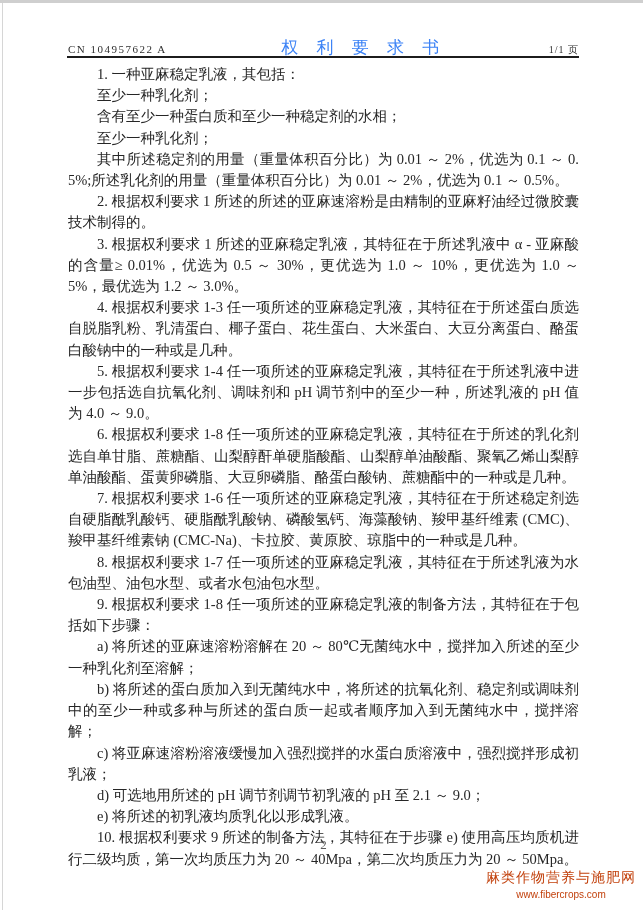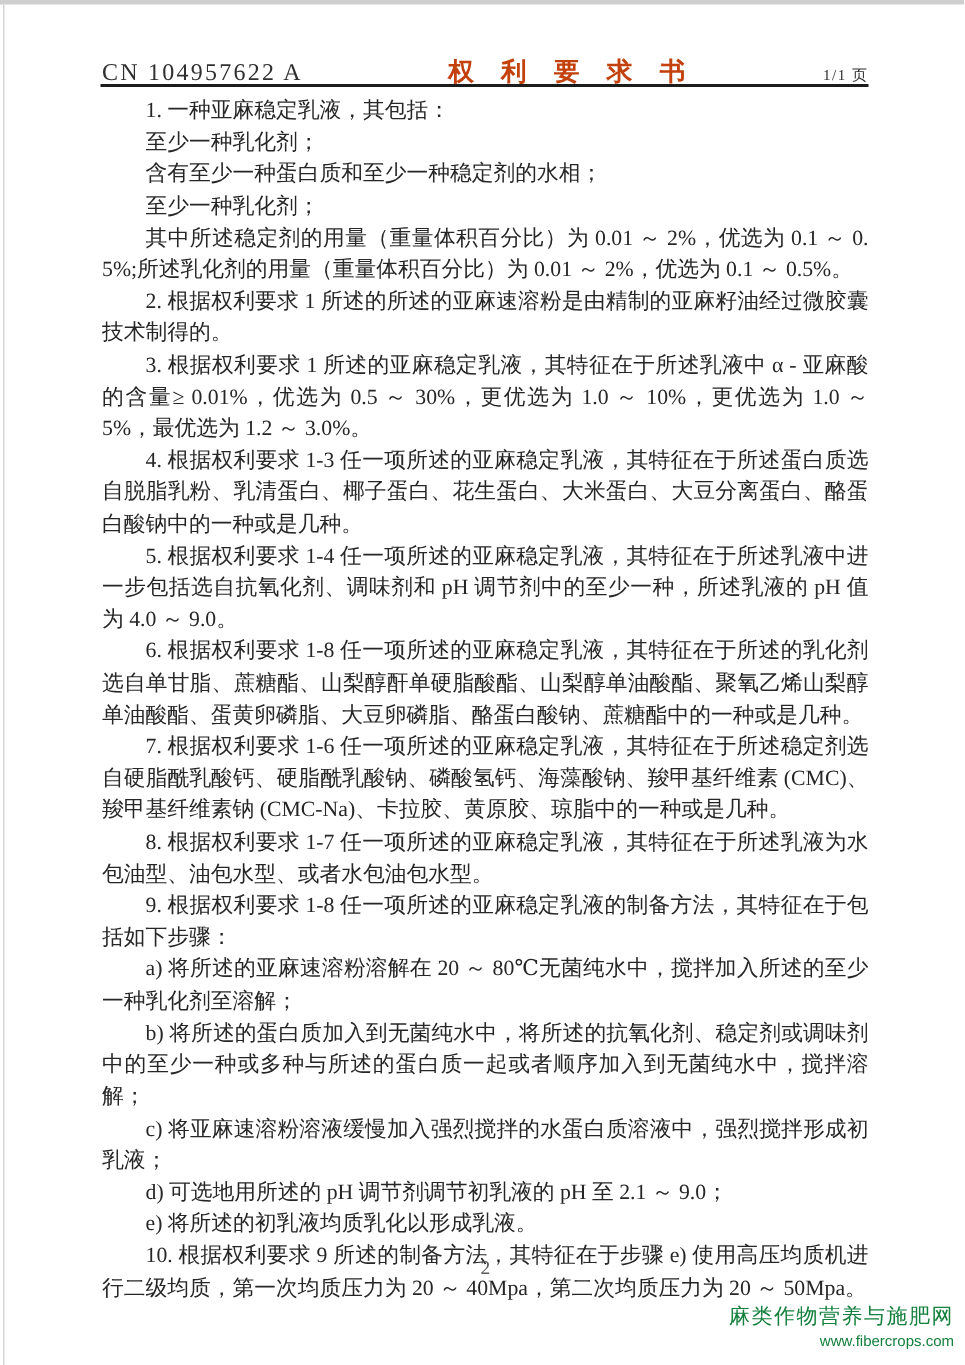--- a/index.html
+++ b/index.html
@@ -31,30 +31,30 @@
   .header {
     position: absolute;
     top: 36px;
     left: 68px;
     width: 511px;
     display: flex;
     justify-content: space-between;
     align-items: baseline;
   }
   .doc-number {
-    font-size: 16px;
+    font-size: 11px;
     letter-spacing: 1.5px;
     color: #303030;
     white-space: nowrap;
   }
   .doc-title {
     font-size: 17px;
-    font-weight: bold;
+    font-weight: normal;
     letter-spacing: 7px;
-    color: #c2410c;
+    color: #3b82f6;
     white-space: nowrap;
     transform: translateX(6px);
   }
   .page-indicator {
     font-size: 10px;
     letter-spacing: 1px;
     color: #303030;
     white-space: nowrap;
   }
   .header-rule {
@@ -88,22 +88,22 @@
     left: 68px;
     width: 511px;
     text-align: center;
     font-size: 13px;
     color: #5a5a5a;
   }
   .watermark {
     position: absolute;
     top: 869px;
     right: 7px;
-    text-align: right;
-    color: #15803d;
+    text-align: center;
+    color: #c2410c;
     font-family: "Liberation Sans", "DejaVu Sans", sans-serif;
     line-height: 17px;
   }
   .watermark .wm-line1 { font-size: 14px; letter-spacing: 1px; }
   .watermark .wm-line2 { font-size: 10px; }
 </style>
 </head>
 <body>
 
 <div class="page">

